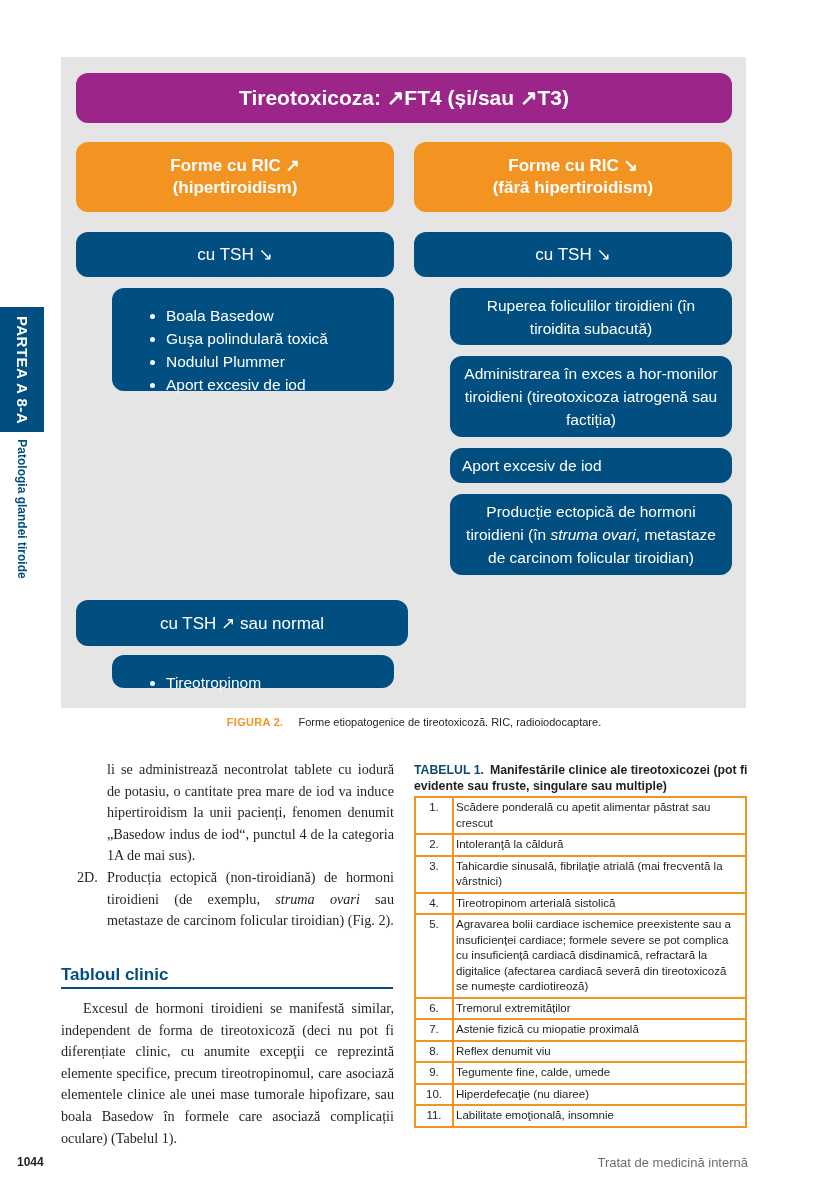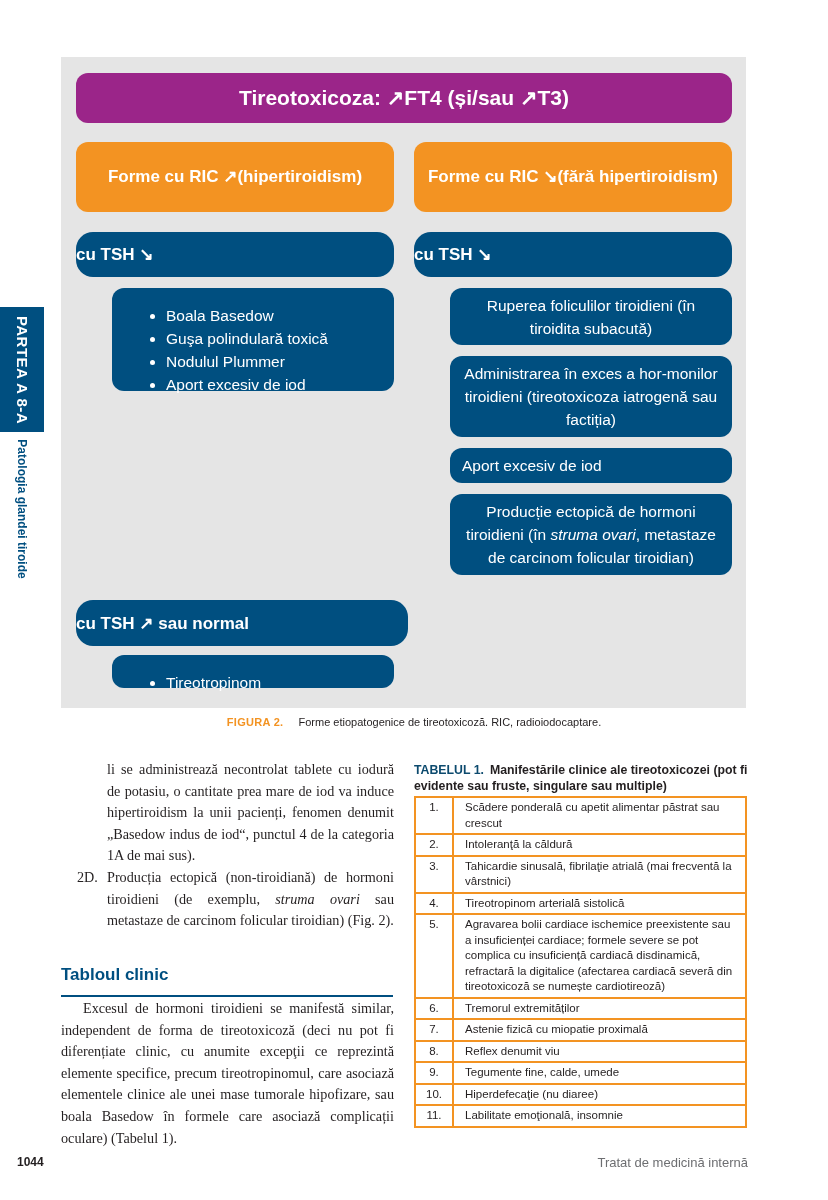--- a/index.html
+++ b/index.html
@@ -14,27 +14,27 @@
     background: #e5e5e5;
   }
   .box { position: absolute; border-radius: 12px; color: #fff; box-sizing: border-box; }
   .title-box {
     left: 15px; top: 16px; width: 656px; height: 50px; background: #9b2589;
     display: flex; align-items: center; justify-content: center;
     font-weight: bold; font-size: 21px;
   }
   .orange {
     top: 85px; width: 318px; height: 70px; background: #f39322;
-    display: flex; flex-direction: row; align-items: center; justify-content: center;
+    display: flex; flex-direction: column; align-items: center; justify-content: center;
     font-weight: bold; font-size: 17px; line-height: 22px; text-align: center;
   }
   .navy { background: #004f80; }
   .tsh {
-    height: 45px; display: flex; align-items: center; justify-content: flex-start;
-    font-weight: bold; font-size: 17px; border-radius: 17px;
+    height: 45px; display: flex; align-items: center; justify-content: center;
+    font-weight: normal; font-size: 17px;
   }
   .list-box { padding: 4px 12px 4px 18px; font-size: 15.5px; line-height: 23px; }
   .list-box ul { margin: 12px; padding-left: 24px; }
   .list-box li { list-style: disc; }
   .text-box {
     display: flex; align-items: center; justify-content: flex-start; text-align: center;
     font-size: 15.5px; line-height: 23px; padding: 4px 12px;
   }
   .caption {
     position: absolute; left: 0; top: 716px; width: 828px; text-align: center;
@@ -52,32 +52,32 @@
   .side-tab span { color: #fff; font-size: 15px; letter-spacing: 0.5px; }
   .side-sub { position: absolute; left: 0; top: 434px; width: 44px; height: 150px; }
   .side-sub span { color: #004f80; font-size: 12px; }
   .body-text {
     position: absolute; font-family: "Liberation Serif", serif; font-size: 14.2px;
     line-height: 21.6px; text-align: justify; color: #231f20;
   }
   .section-title {
     position: absolute; left: 61px; top: 965px; width: 332px;
     font-weight: bold; font-size: 17px; color: #004f80;
-    border-bottom: 2px solid #004f80; padding-bottom: 10px;
+    border-bottom: 2px solid #004f80; padding-bottom: 2px;
   }
   .tbl-title {
     position: absolute; left: 414px; top: 762px; width: 334px;
     font-weight: bold; font-size: 12.3px; line-height: 16px; color: #231f20;
   }
   .tbl-title .lbl { color: #0c4a6e; margin-right: 6px; }
   table.tbl {
     position: absolute; left: 414px; top: 796px; width: 333px;
     border-collapse: collapse; font-size: 11.5px; line-height: 15.5px;
   }
-  table.tbl td { border: 2px solid #f39322; padding: 2px 6px 2px 11px; vertical-align: top; }
+  table.tbl td { border: 2px solid #f39322; padding: 2px 6px 2px 2px; vertical-align: top; }
   table.tbl td.num { width: 36px; text-align: center; padding: 2px 0; }
   .page-num { position: absolute; left: 17px; top: 1155px; font-weight: bold; font-size: 12px; color: #231f20; }
   .book-title { position: absolute; right: 80px; top: 1155px; font-size: 13px; color: #6d6e71; }
 </style>
 </head>
 <body>
 
 <div class="figure">
   <div class="box title-box">
     <span>Tireotoxicoza: ↗FT4 (și/sau ↗T3)</span>

